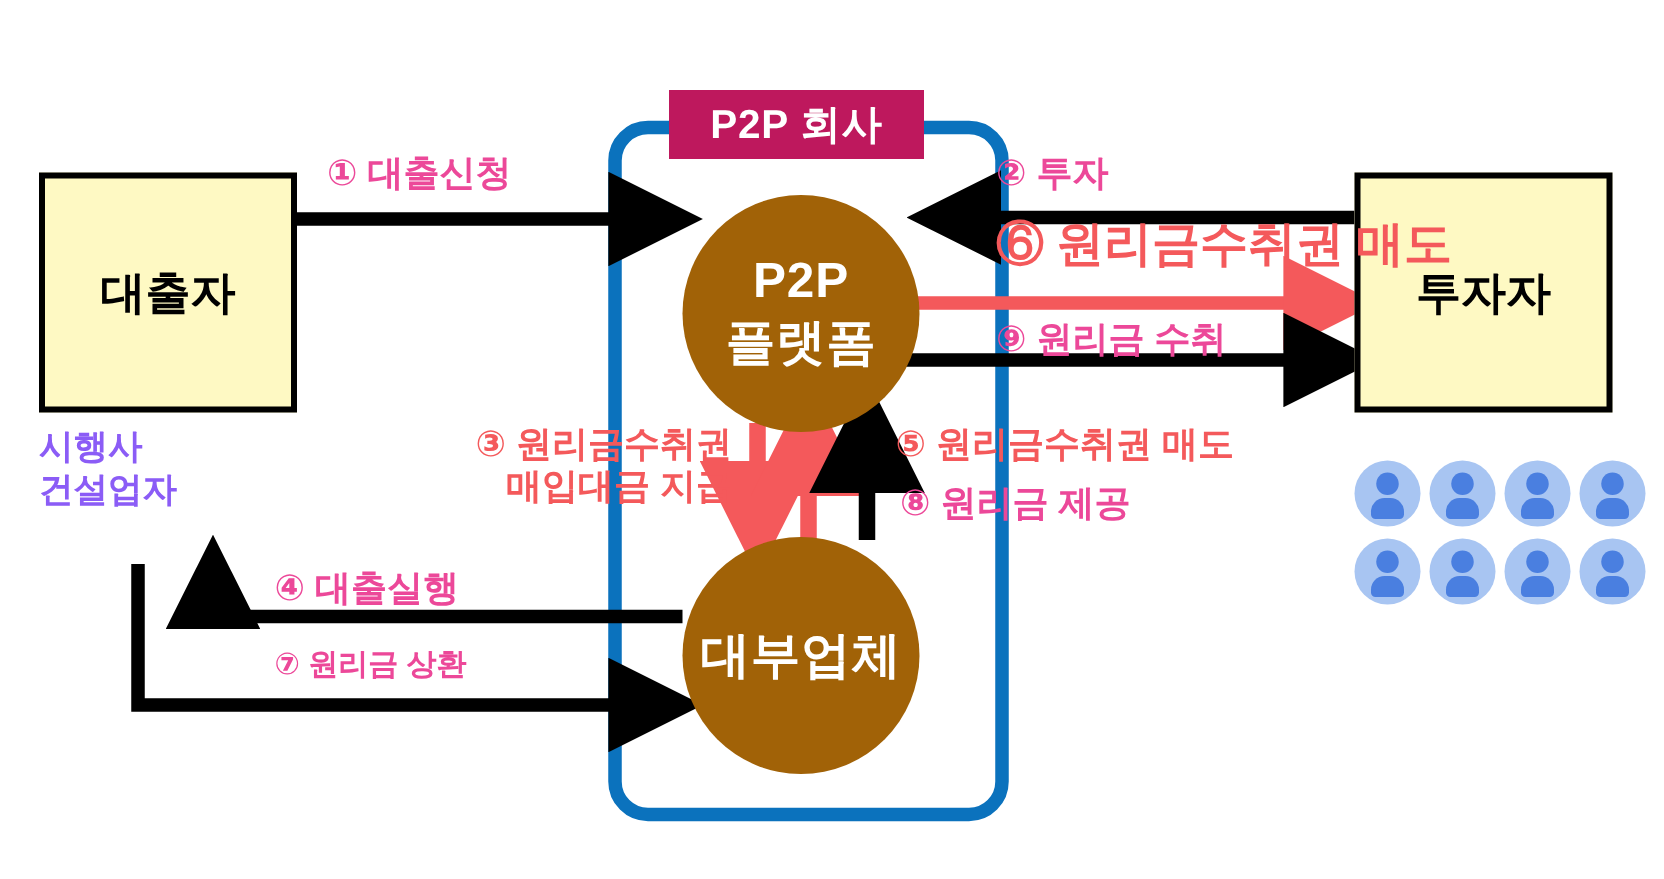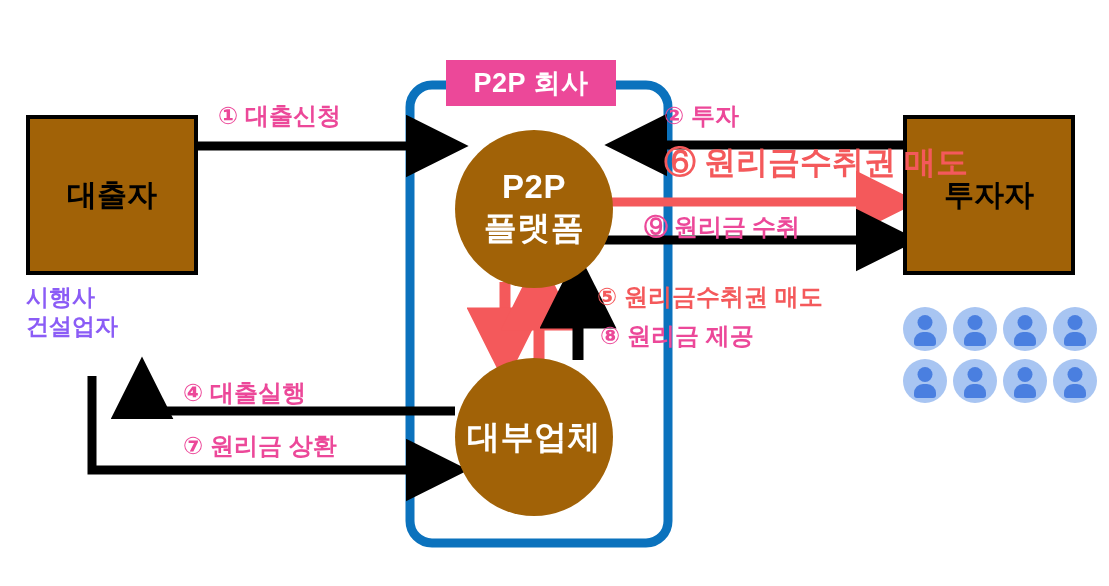--- a/index.html
+++ b/index.html
@@ -28,21 +28,21 @@
     position: absolute;
     font-weight: bold;
     white-space: nowrap;
     line-height: 1.18;
     color: #ec4899;
   }
   .lbl.red { color: #f4595b; }
   .node-box {
     position: absolute;
     border: 4px solid #000000;
-    background: #a16207;
+    background: #fef9c3;
     box-sizing: border-box;
     display: flex;
     align-items: center;
     justify-content: center;
     font-weight: bold;
     font-size: 30px;
     color: #000000;
   }
   .circle {
     position: absolute;
@@ -53,21 +53,21 @@
     flex-direction: column;
     align-items: center;
     justify-content: center;
     font-weight: bold;
     text-align: center;
   }
   .circle .l1 { font-size: 33px; letter-spacing: 0.5px; }
   .circle .l2 { font-size: 33px; letter-spacing: 0.5px; }
   .banner {
     position: absolute;
-    background: #ec4899;
+    background: #be185d;
     color: #ffffff;
     font-size: 27px;
     font-weight: bold;
     display: flex;
     align-items: center;
     justify-content: center;
     letter-spacing: 0.5px;
   }
   .sublabel {
     position: absolute;
@@ -178,30 +178,34 @@
   <div class="banner" style="left:446px; top:60px; width:170px; height:46px;">
     <span>P2P 회사</span>
   </div>
 
   <div class="lbl" style="left:218px; top:102px; font-size:24px;">① 대출신청</div>
 
   <div class="lbl" style="left:664px; top:102px; font-size:24px;">② 투자</div>
 
   <div class="lbl red" style="left:664px; top:144px; font-size:32px;font-family:Liberation Serif, serif;">⑥ 원리금수취권 매도</div>
 
-  <div class="lbl" style="left:644px; top:213px; font-size:24px;font-family:Liberation Serif, serif;">⑨ 원리금 수취</div>
-
+  <div class="lbl" style="left:664px; top:213px; font-size:24px;">⑨ 원리금 수취</div>
+
+  <div class="lbl red" style="left:298px; top:283px; font-size:24px; text-align:right; width:190px;">
+    <div>③ 원리금수취권</div>
+    <div>매입대금 지급</div>
+  </div>
 
   <div class="lbl red" style="left:597px; top:283px; font-size:24px;">⑤ 원리금수취권 매도</div>
 
   <div class="lbl" style="left:600px; top:322px; font-size:24px;">⑧ 원리금 제공</div>
 
   <div class="lbl" style="left:183px; top:379px; font-size:24px;">④ 대출실행</div>
 
-  <div class="lbl" style="left:183px; top:432px; font-size:24px;">⑦ 원리금 상환</div>
+  <div class="lbl" style="left:183px; top:432px; font-size:20px;">⑦ 원리금 상환</div>
 
   <div class="people" style="left:903px; top:307px;">
     <div class="person">
       <div class="pbg"></div>
       <div class="phead"></div>
       <div class="pbody"></div>
     </div>
     <div class="person">
       <div class="pbg"></div>
       <div class="phead"></div>

